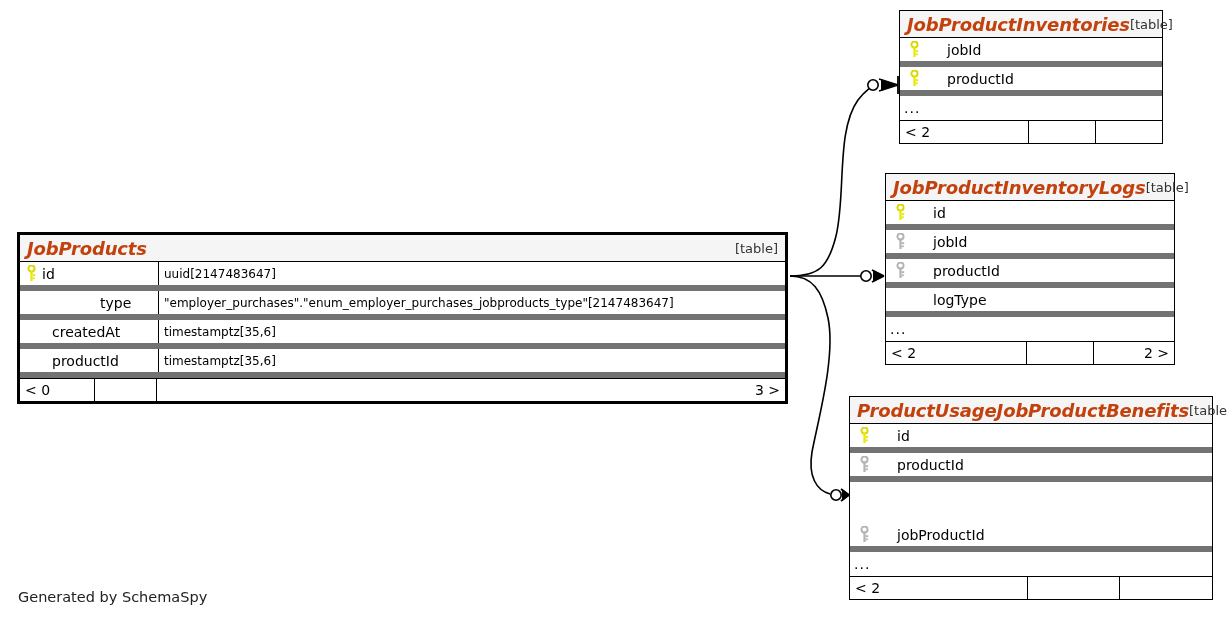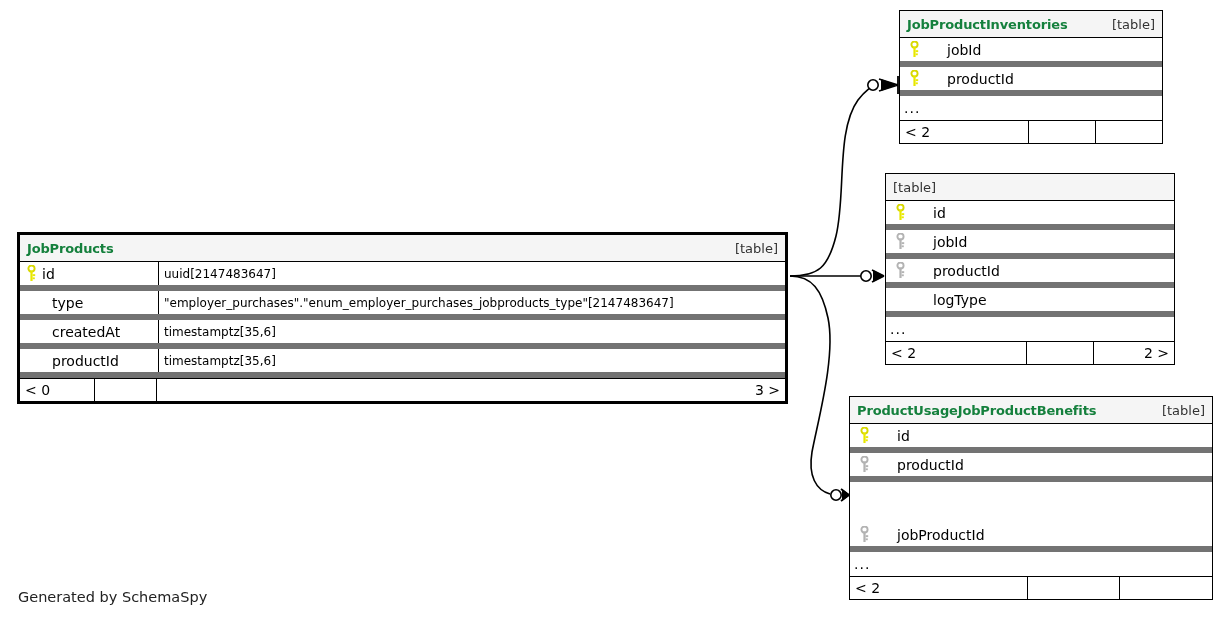--- a/index.html
+++ b/index.html
@@ -13,21 +13,21 @@
 
   .tbl{position:absolute;background:#ffffff;box-sizing:border-box;border:1px solid #000;}
   .tbl.main{border:3px solid #000;}
 
   .thead{
     display:flex;align-items:center;justify-content:space-between;
     background:#f5f5f5;box-sizing:border-box;
     border-bottom:1px solid #000;
     padding:0 7px;
   }
-  .tname{font-weight:bold;font-size:13px;color:#15803d;letter-spacing:-0.15px;white-space:nowrap;}
+  .tname{font-weight:bold;font-size:18px;color:#c2410c;letter-spacing:-0.15px;white-space:nowrap;font-style:italic;}
   .ttag{font-size:13px;color:#333;white-space:nowrap;}
 
   .row{display:flex;align-items:center;box-sizing:border-box;border-bottom:6px solid #737373;}
   .row:last-child{border-bottom:none;}
 
   .cellname{display:flex;align-items:center;box-sizing:border-box;height:100%;}
   .keyslot{width:22px;min-width:22px;display:flex;align-items:center;justify-content:center;}
   .colname{font-size:14px;color:#000;white-space:nowrap;}
   .celltype{box-sizing:border-box;height:100%;display:flex;align-items:center;
             border-left:1px solid #000;padding-left:5px;font-size:12px;color:#000;white-space:nowrap;}
@@ -93,21 +93,21 @@
             <rect x="6.6" y="9.2" width="2.6" height="1.9" fill="#e8e800"></rect>
             <rect x="6.6" y="12.4" width="2.2" height="1.8" fill="#e8e800"></rect>
           </svg>
         </span>
         <span class="colname">id</span>
       </div>
       <div class="celltype" style="flex:1;">uuid[2147483647]</div>
     </div>
 
     <div class="row" style="height:29px;">
-      <div class="cellname" style="width:138px;">
+      <div class="cellname" style="width:138px;padding-left:48px;">
         <span class="keyslot"></span>
         <span class="colname" style="padding-left:10px;">type</span>
       </div>
       <div class="celltype" style="flex:1;">"employer_purchases"."enum_employer_purchases_jobproducts_type"[2147483647]</div>
     </div>
 
     <div class="row" style="height:29px;">
       <div class="cellname" style="width:138px;">
         <span class="keyslot"></span>
         <span class="colname" style="padding-left:10px;">createdAt</span>
@@ -168,20 +168,21 @@
 
     <div class="footrow" style="height:22px;">
       <div class="footcell fc-left" style="width:129px;">&lt; 2</div>
       <div class="footcell fc-left" style="width:67px;"></div>
       <div class="footcell fc-right" style="flex:1;"></div>
     </div>
   </div>
 
   <div class="tbl" style="left:885px;top:173px;width:290px;">
     <div class="thead" style="height:27px;">
+      <span class="tname">JobProductInventoryLogs</span>
       <span class="ttag">[table]</span>
     </div>
 
     <div class="row" style="height:29px;">
       <div class="cellname" style="width:100%;">
         <span class="keyslot" style="width:28px;min-width:28px;">
           <svg class="keyicon" width="11" height="17" viewBox="0 0 11 17">
             <circle cx="5.5" cy="3.6" r="3.1" fill="none" stroke="#d8d800" stroke-width="1.9"></circle>
             <rect x="4.4" y="5.4" width="2.2" height="10.6" fill="#e8e800"></rect>
             <rect x="6.6" y="9.2" width="2.6" height="1.9" fill="#e8e800"></rect>

